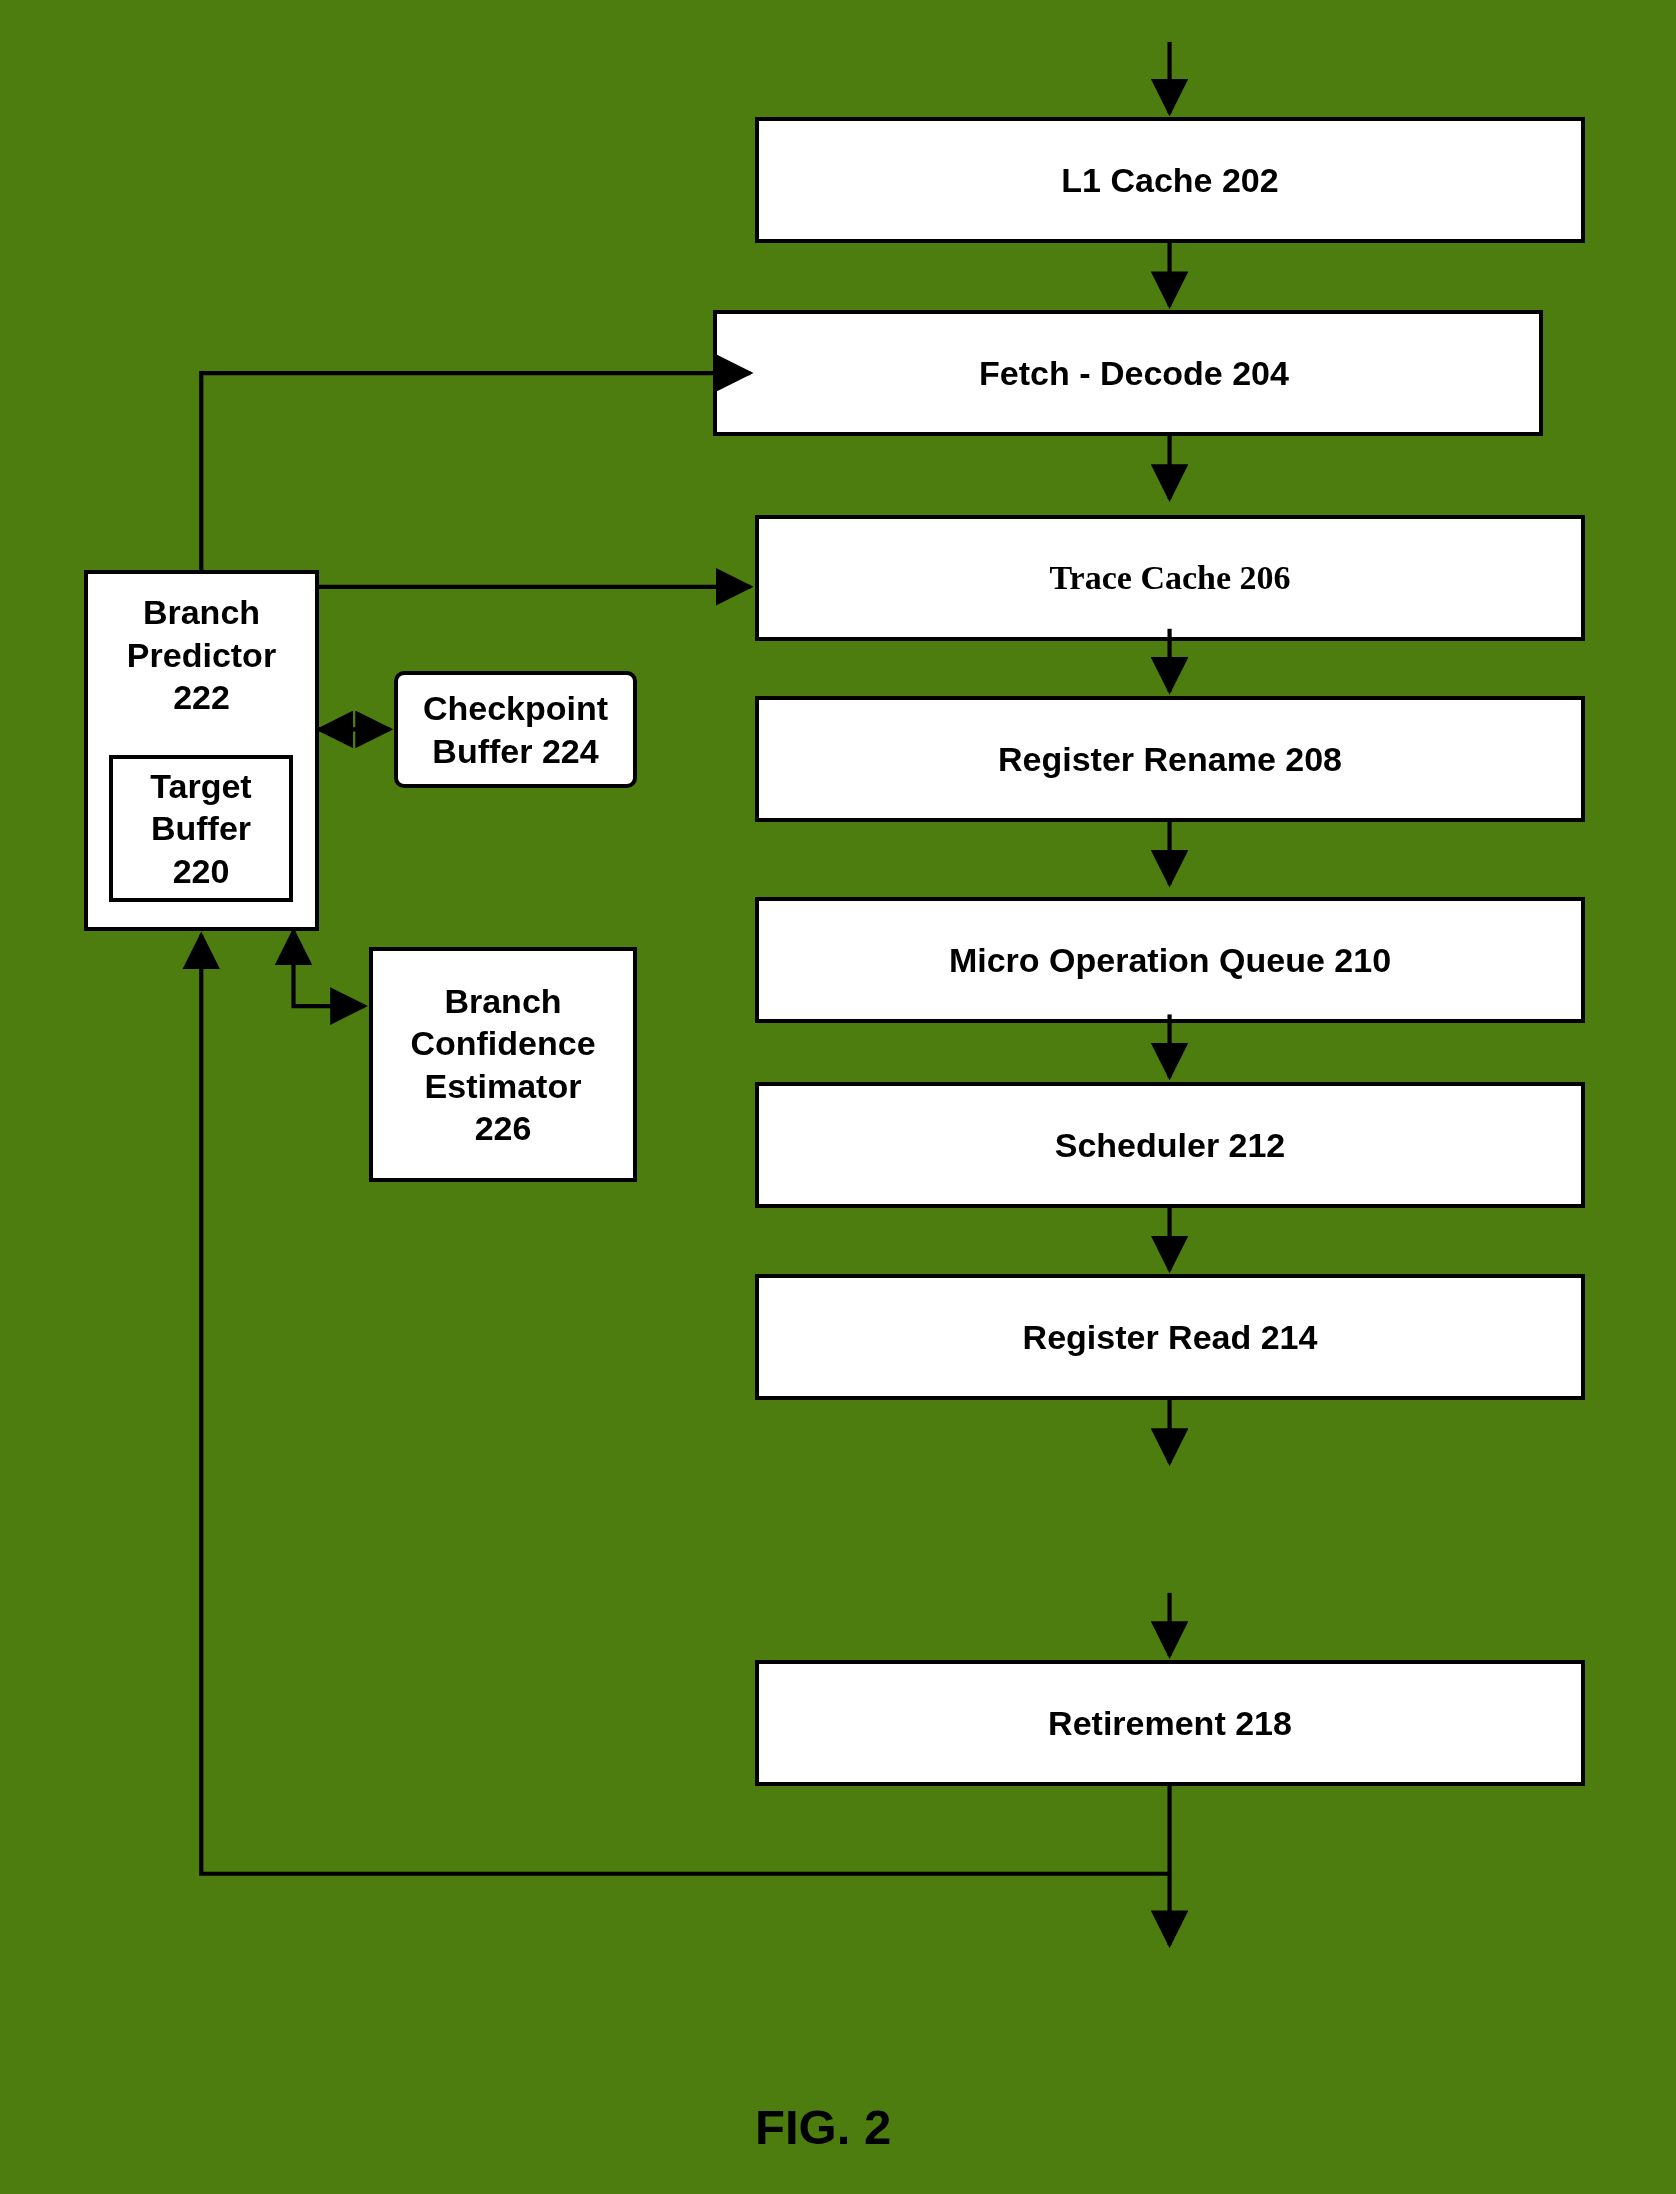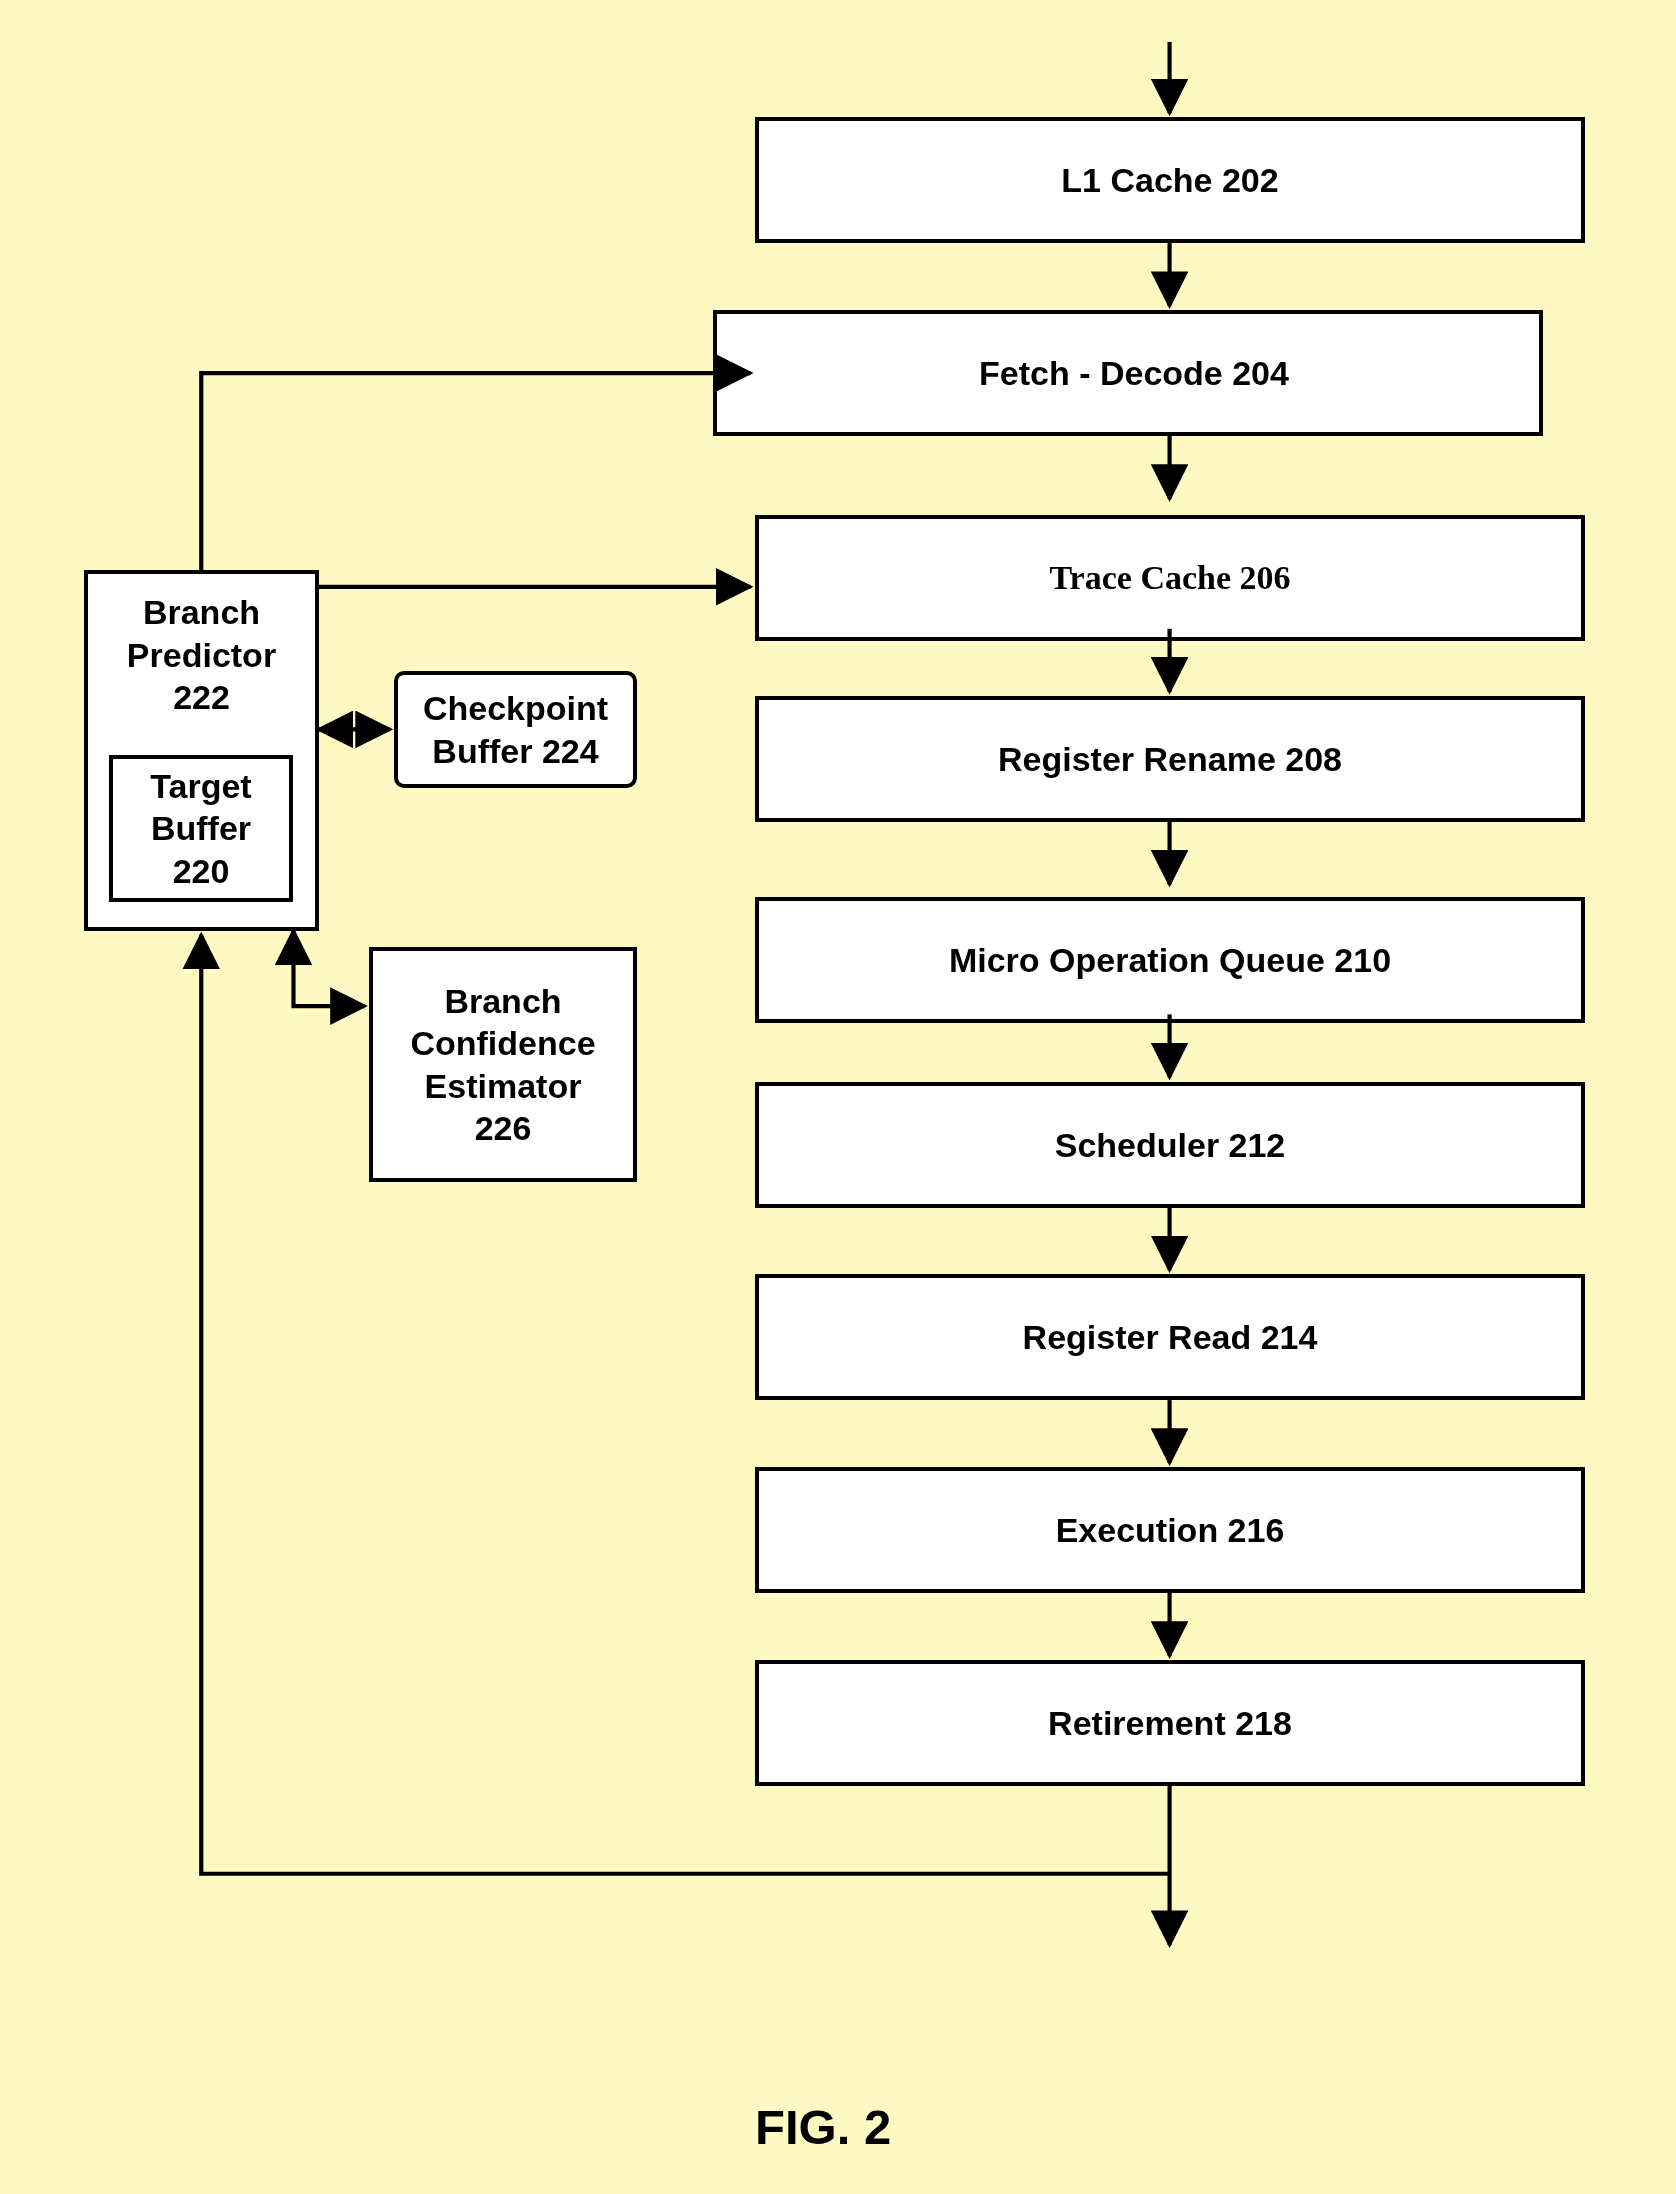--- a/index.html
+++ b/index.html
@@ -5,21 +5,21 @@
   html, body {
     margin: 0;
     padding: 0;
     background: #fff;
     font-family: Arial, Helvetica, sans-serif;
   }
   .canvas {
     position: relative;
     width: 1676px;
     height: 2194px;
-    background: #fef9c3;
+    background: #4d7c0f;
   }
   .box {
     position: absolute;
     border: 4.2px solid #000;
     box-sizing: border-box;
     display: flex;
     align-items: center;
     justify-content: center;
     text-align: center;
     font-size: 34px;
@@ -71,23 +71,20 @@
   </div>
 
   <div class="box" style="left:755px; top:1082px; width:830px; height:126px;">
     <div class="inner">Scheduler 212</div>
   </div>
 
   <div class="box" style="left:755px; top:1274px; width:830px; height:126px;">
     <div class="inner">Register Read 214</div>
   </div>
 
-  <div class="box" style="left:755px; top:1467px; width:830px; height:126px;">
-    <div class="inner">Execution 216</div>
-  </div>
 
   <div class="box" style="left:755px; top:1660px; width:830px; height:126px;">
     <div class="inner">Retirement 218</div>
   </div>
 
   <div class="box" style="left:84px; top:570px; width:235px; height:361px; flex-direction:column; justify-content:flex-start;">
     <div class="inner" style="margin-top:17px; white-space:pre-line;">Branch
 Predictor
 222</div>
   </div>

